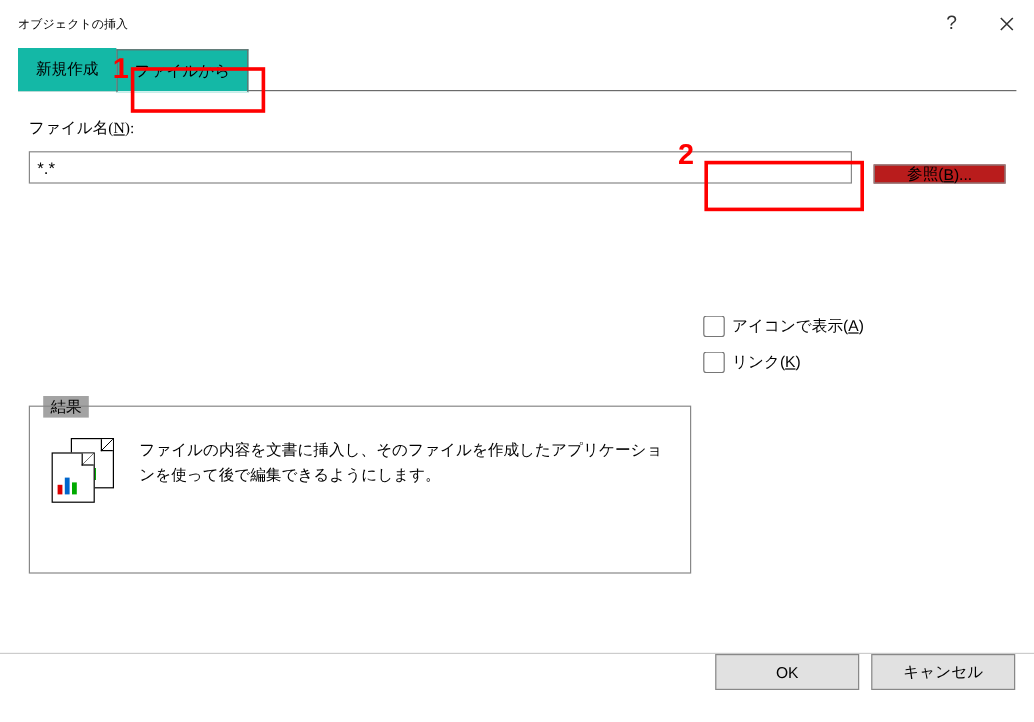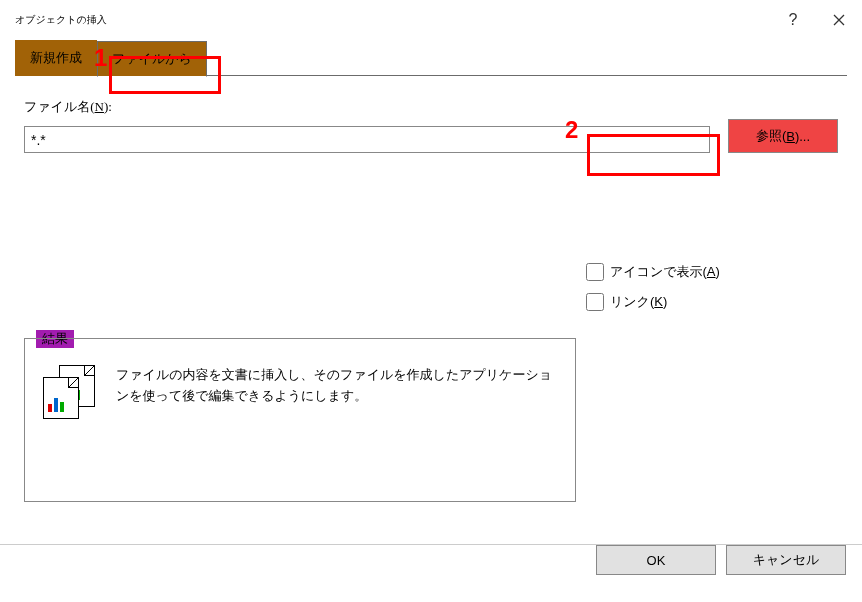--- a/index.html
+++ b/index.html
@@ -6,44 +6,44 @@
     body { font-family: "Yu Gothic UI", "Meiryo", sans-serif; font-size: 13px; background: #fff; }
     .dialog { width: 862px; height: 602px; position: relative; background: #fff; }
     .titlebar { height: 40px; display: flex; align-items: center; padding: 0 0 0 15px; }
     .title { flex: 1; font-size: 10px; }
     .titlebar-btn { width: 46px; height: 40px; display: flex; align-items: center; justify-content: center; font-size: 16px; color: #333; }
     .help-btn { font-family: Arial; }
 
     .tabs-wrap { position: relative; padding: 0 15px; }
     .tabs-line { position: absolute; left: 15px; right: 15px; bottom: 0; height: 1px; background: #6b6b6b; }
     .tabs { display: flex; position: relative; z-index: 1; }
-    .tab { padding: 8px 14px; border: 1px solid transparent; border-bottom: none; background: #a16207; cursor: default; }
+    .tab { padding: 8px 14px; border: 1px solid transparent; border-bottom: none; background: #14b8a6; cursor: default; }
     .tab.inactive { border-color: transparent; }
     .tab.active { border: 1px solid #6b6b6b; border-bottom: 1px solid #fff; position: relative; top: 1px; }
 
     .content { padding: 22px 24px 0 24px; }
     .row1 { display: flex; align-items: flex-end; gap: 18px; }
     .filefield { flex: 1; }
     .filelabel { margin-bottom: 10px; font-family: Liberation Serif, serif; }
     .fileinput { width: 100%; height: 27px; padding: 2px 6px; border: 1px solid #888; font-size: 14px; background: #fff; }
-    .browse-btn { width: 110px; height: 34px; border: 1px solid #888; background: #ef4444; text-align: center; display: flex; align-items: center; justify-content: center; }
+    .browse-btn { width: 110px; height: 16px; border: 1px solid #888; background: #b91c1c; text-align: center; display: flex; align-items: center; justify-content: center; }
 
     .annot { position: absolute; color: #ff0000; font-weight: bold; font-size: 24px; z-index: 10; pointer-events: none; font-family: Arial; }
     .annot1 { left: 94px; top: 44px; }
     .annot2 { left: 565px; top: 116px; }
     .hl { position: absolute; border: 3px solid #ff0000; pointer-events: none; z-index: 9; }
     .hl-tab { left: 109px; top: 56px; width: 112px; height: 38px; }
     .hl-browse { left: 587px; top: 134px; width: 133px; height: 42px; }
 
     .checks { position: absolute; left: 586px; top: 263px; }
     .check { display: flex; align-items: center; margin-bottom: 12px; }
     .check input { width: 18px; height: 18px; margin-right: 6px; }
 
-    .resultbox { position: absolute; left: 24px; top: 338px; width: 552px; height: 164px; border: 1px solid #888; padding: 14px 18px; }
-    .result-legend { position: absolute; left: 36px; top: 330px; background: #a21caf; padding: 0 6px; }
+    .resultbox { position: absolute; left: 24px; top: 338px; width: 552px; height: 140px; border: 1px solid #888; padding: 14px 18px; }
+    .result-legend { position: absolute; left: 36px; top: 330px; background: #a3a3a3; padding: 0 6px; }
     .result-inner { display: flex; gap: 18px; align-items: flex-start; padding-top: 12px; }
     .result-icon { width: 55px; height: 55px; flex: none; position: relative; }
     .doc { position: absolute; width: 36px; height: 42px; border: 1px solid #000; background: #fff; }
     .doc.back { left: 16px; top: 0; }
     .doc.front { left: 0; top: 12px; }
     .fold { position: absolute; right: 0; top: 0; width: 10px; height: 10px; background: linear-gradient(135deg, #fff 48%, #000 50%, #fff 52%); border-left: 1px solid #000; border-bottom: 1px solid #000; }
     .bars { position: absolute; left: 4px; bottom: 6px; display: flex; align-items: flex-end; gap: 2px; }
     .bar { width: 4px; }
     .b1 { height: 8px; background: #d00; }
     .b2 { height: 14px; background: #06c; }

